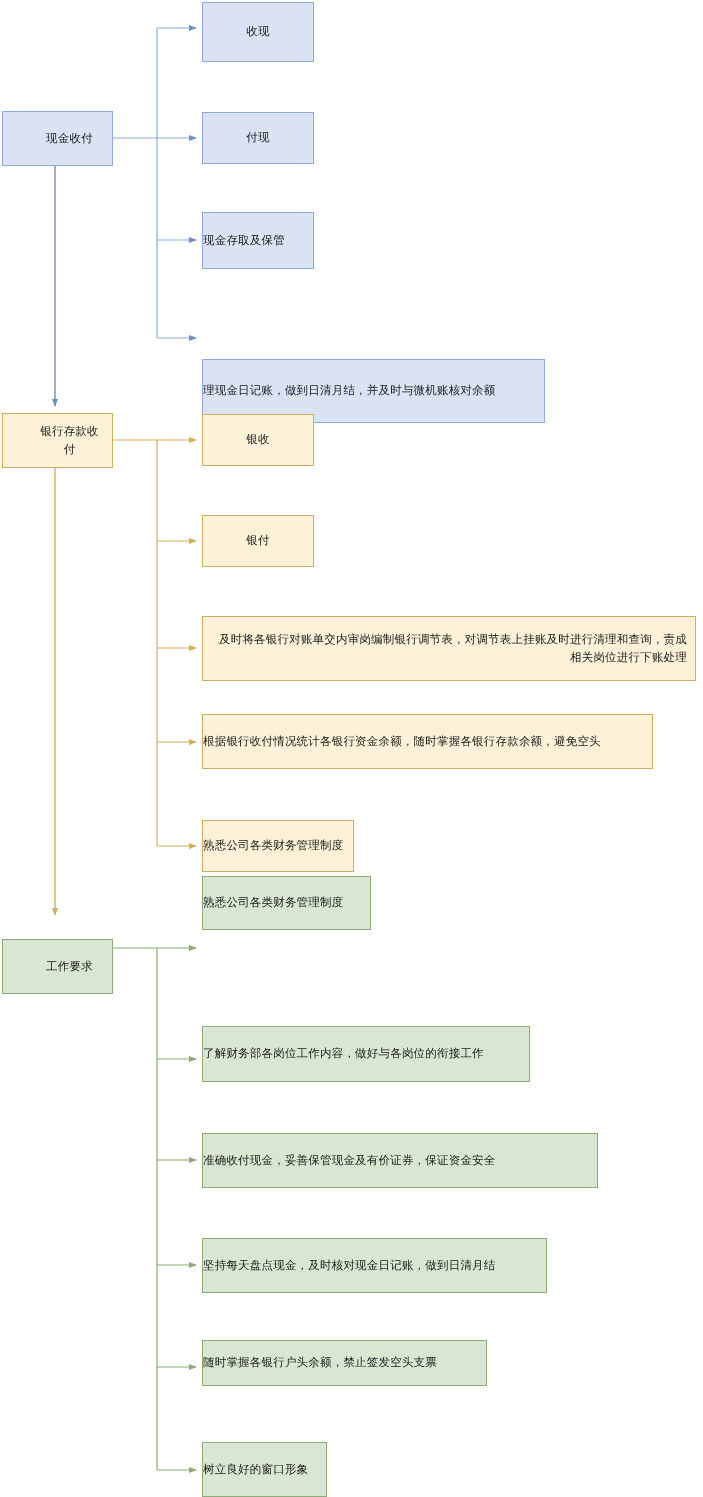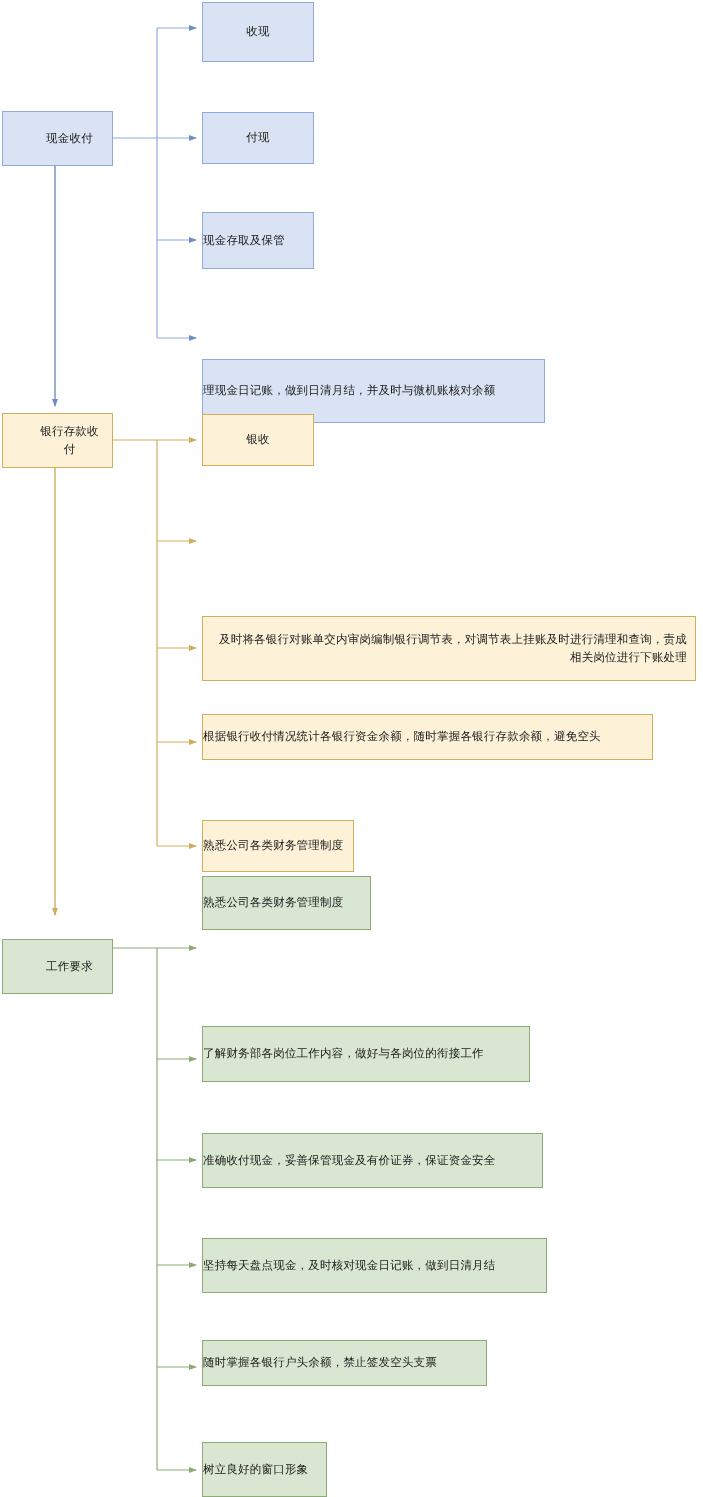--- a/index.html
+++ b/index.html
@@ -125,34 +125,35 @@
   <div class="node grp-cash" style="left:202px; top:112px; width:112px; height:52px;">付现</div>
 
   <div class="node grp-cash left-align" style="left:202px; top:212px; width:112px; height:57px;">现金存取及保管</div>
 
   <div class="node grp-cash left-align" style="left:202px; top:315px; width:343px; height:64px;margin-top:44px;">理现金日记账，做到日清月结，并及时与微机账核对余额</div>
 
   <div class="node grp-bank node-main" style="left:2px; top:413px; width:111px; height:55px;">银行存款收付</div>
 
   <div class="node grp-bank" style="left:202px; top:414px; width:112px; height:52px;">银收</div>
 
+  <div class="node grp-bank" style="left:202px; top:515px; width:112px; height:52px;">银付</div>
 
   <div class="node grp-bank" style="left:202px; top:616px; width:494px; height:65px;text-align:right;">及时将各银行对账单交内审岗编制银行调节表，对调节表上挂账及时进行清理和查询，责成相关岗位进行下账处理</div>
 
-  <div class="node grp-bank left-align" style="left:202px; top:714px; width:451px; height:46px;">根据银行收付情况统计各银行资金余额，随时掌握各银行存款余额，避免空头</div>
+  <div class="node grp-bank left-align" style="left:202px; top:714px; width:451px; height:55px;">根据银行收付情况统计各银行资金余额，随时掌握各银行存款余额，避免空头</div>
 
   <div class="node grp-bank left-align" style="left:202px; top:820px; width:152px; height:52px;">熟悉公司各类财务管理制度</div>
 
   <div class="node grp-req node-main" style="left:2px; top:921px; width:111px; height:55px;margin-top:18px;">工作要求</div>
 
   <div class="node grp-req left-align" style="left:202px; top:876px; width:169px; height:54px;">熟悉公司各类财务管理制度</div>
 
   <div class="node grp-req left-align" style="left:202px; top:1026px; width:328px; height:56px;">了解财务部各岗位工作内容，做好与各岗位的衔接工作</div>
 
-  <div class="node grp-req left-align" style="left:202px; top:1133px; width:341px; height:55px;">准确收付现金，妥善保管现金及有价证券，保证资金安全</div>
+  <div class="node grp-req left-align" style="left:202px; top:1133px; width:396px; height:55px;">准确收付现金，妥善保管现金及有价证券，保证资金安全</div>
 
   <div class="node grp-req left-align" style="left:202px; top:1238px; width:345px; height:55px;">坚持每天盘点现金，及时核对现金日记账，做到日清月结</div>
 
   <div class="node grp-req left-align" style="left:202px; top:1340px; width:285px; height:46px;">随时掌握各银行户头余额，禁止签发空头支票</div>
 
   <div class="node grp-req left-align" style="left:202px; top:1442px; width:125px; height:55px;">树立良好的窗口形象</div>
 
 </div>
 
 </body></html>

